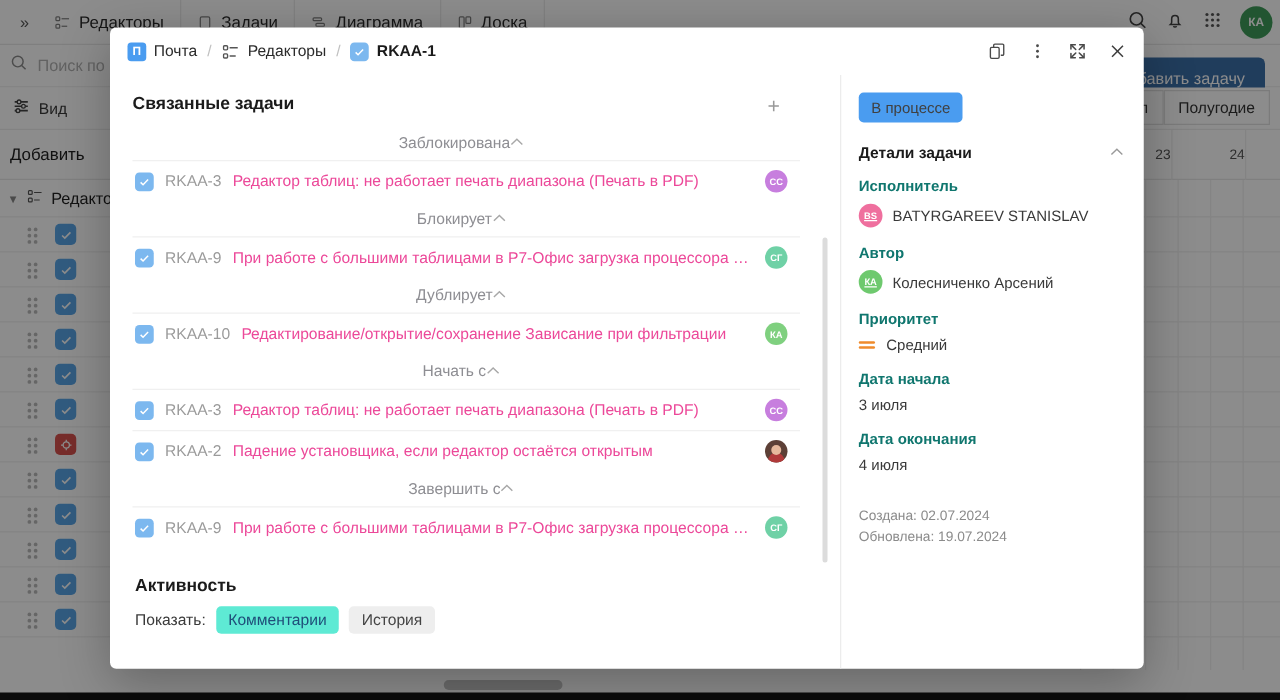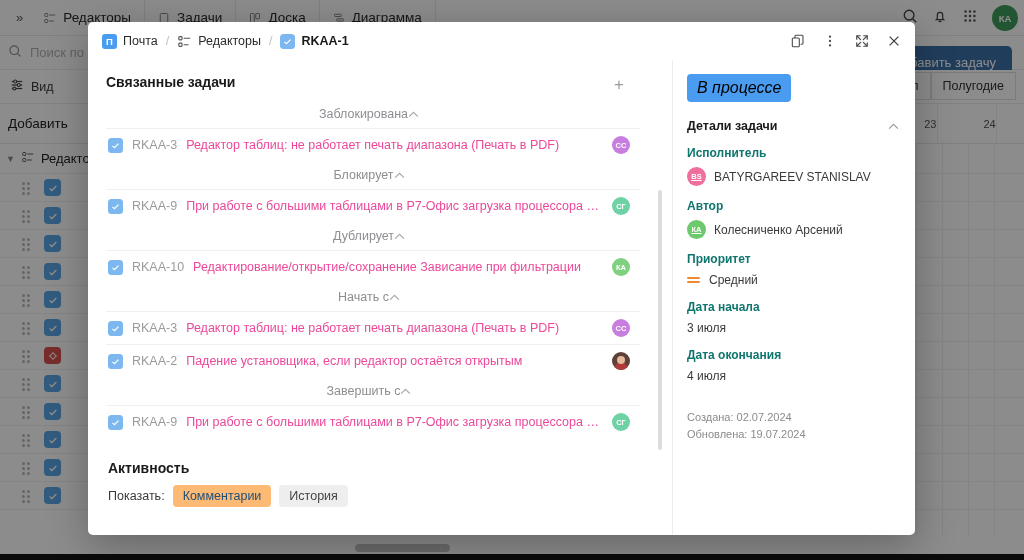--- a/index.html
+++ b/index.html
@@ -213,36 +213,36 @@
   }
   .av.photo::before {
     content:""; position:absolute; left:50%; top:20%; transform:translateX(-50%);
     width: 8px; height: 8px; background:#e6b89c; border-radius: 50%; z-index:2;
   }
 
   .activity-title { font-size: 14px; font-weight: bold; color: #1b1b1b; margin: 22px 0 9px 2px; }
   .show-row { display: flex; align-items: center; gap: 8px; margin-left: 2px; }
   .show-label { font-size: 12.5px; color: #3a3a3a; }
   .pill { font-size: 12.5px; padding: 4px 10px; border-radius: 4px; cursor: pointer; }
-  .pill.active { background: #fdba74; color: #1f4e79; }
+  .pill.active { background: #5eead4; color: #1f4e79; }
   .pill.idle { background: #eeeeee; color: #444; }
 
   .vscroll {
     position: absolute; right: 10px; top: 130px; width: 4px; height: 260px;
     background: #dcdcdc; border-radius: 2px; cursor: pointer;
   }
 
   
   .right-pane {
     flex: 0 0 243px; border-left: 1px solid #ececec;
     padding: 14px 16px 0 14px; overflow: hidden;
   }
   .status-badge {
-    display: inline-block; background: #4a9cf0; color: #000000;
-    font-size: 16px; padding: 5px 10px; border-radius: 4px; cursor: pointer; font-style: italic;
+    display: inline-block; background: #4a9cf0; color: #404040;
+    font-size: 12px; padding: 5px 10px; border-radius: 4px; cursor: pointer;
   }
   .details-head {
     display: flex; align-items: center; justify-content: space-between;
     margin: 17px 0 2px 0;
     font-size: 12.5px; font-weight: bold; color: #1b1b1b;
   }
   .field-label { font-size: 12px; font-weight: bold; color: #0f766e; margin: 13px 0 7px 0; }
   .field-value { font-size: 12px; color: #3a3a3a; }
   .person { display: flex; align-items: center; gap: 8px; }
   .av-sm {
@@ -281,35 +281,35 @@
         <svg width="12" height="12" viewBox="0 0 16 16">
             <rect x="3" y="2" width="10" height="12" rx="1.5" fill="none" stroke="#555" stroke-width="1.3"></rect>
           </svg>
       </span>
       <span>Задачи</span>
     </div>
 
     <div class="bg-tab">
       <span class="ic">
         <svg width="12" height="12" viewBox="0 0 16 16">
-            <rect x="2" y="2" width="5" height="12" rx="1" fill="none" stroke="#555" stroke-width="1.3"></rect>
-            <rect x="9" y="2" width="5" height="7" rx="1" fill="none" stroke="#555" stroke-width="1.3"></rect>
-          </svg>
-      </span>
-      <span>Доска</span>
+            <rect x="2" y="3" width="9" height="3" rx="1" fill="none" stroke="#555" stroke-width="1.3"></rect>
+            <rect x="5" y="9" width="9" height="3" rx="1" fill="none" stroke="#555" stroke-width="1.3"></rect>
+          </svg>
+      </span>
+      <span>Диаграмма</span>
     </div>
 
     <div class="bg-tab">
       <span class="ic">
         <svg width="12" height="12" viewBox="0 0 16 16">
-            <rect x="2" y="3" width="9" height="3" rx="1" fill="none" stroke="#555" stroke-width="1.3"></rect>
-            <rect x="5" y="9" width="9" height="3" rx="1" fill="none" stroke="#555" stroke-width="1.3"></rect>
-          </svg>
-      </span>
-      <span>Диаграмма</span>
+            <rect x="2" y="2" width="5" height="12" rx="1" fill="none" stroke="#555" stroke-width="1.3"></rect>
+            <rect x="9" y="2" width="5" height="7" rx="1" fill="none" stroke="#555" stroke-width="1.3"></rect>
+          </svg>
+      </span>
+      <span>Доска</span>
     </div>
 
     <div class="bg-top-right">
       <span>
         <svg width="16" height="16" viewBox="0 0 18 18">
             <circle cx="8" cy="8" r="5.5" fill="none" stroke="#444" stroke-width="1.5"></circle>
             <line x1="12" y1="12" x2="16" y2="16" stroke="#444" stroke-width="1.5"></line>
           </svg>
       </span>
       <span>

